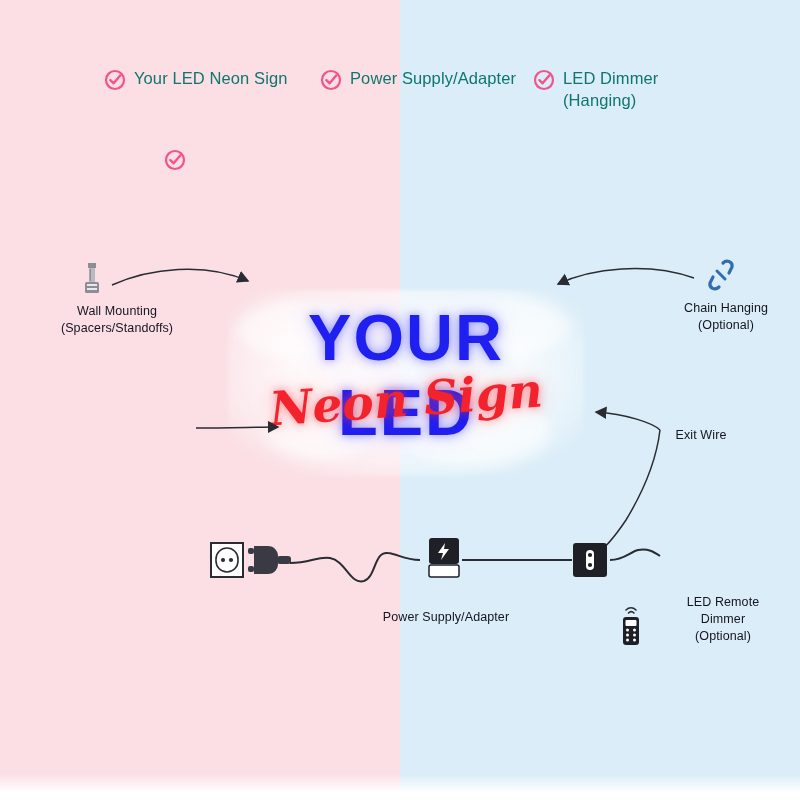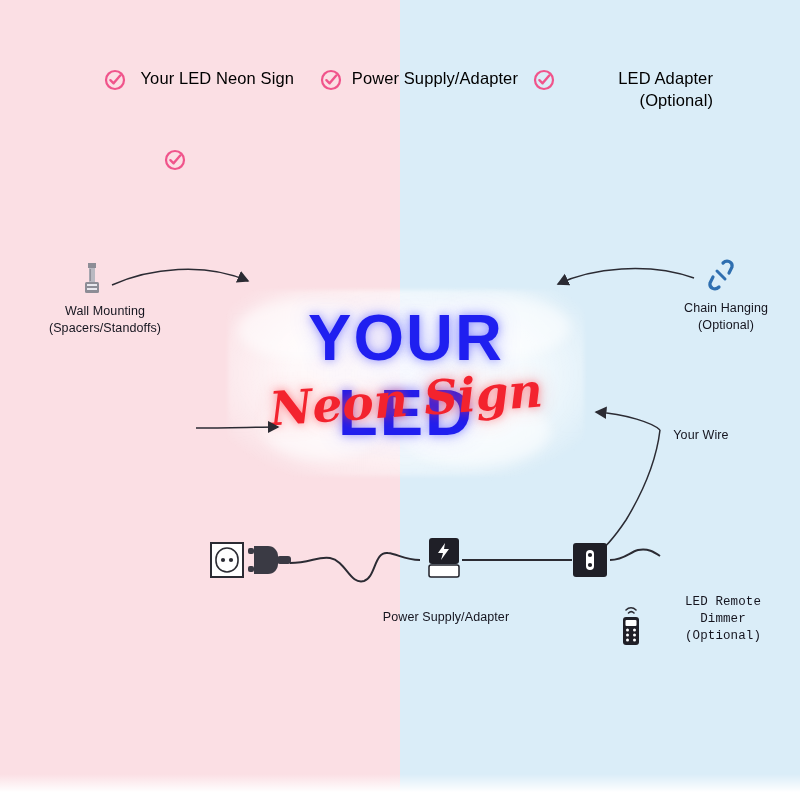--- a/index.html
+++ b/index.html
@@ -48,23 +48,23 @@
     display: flex;
     align-items: flex-start;
   }
   .check-icon {
     flex: 0 0 auto;
     margin-right: 8px;
     margin-top: 1px;
   }
   .check-text {
     font-size: 16.5px;
-    color: #000000;
+    color: #0f766e;
     line-height: 1.32;
-    text-align: right;
+    text-align: left;
     letter-spacing: 0.1px;
   }
 
   
   .sign-glow {
     position: absolute;
     left: 228px;
     top: 290px;
     width: 356px;
     height: 186px;
@@ -153,21 +153,21 @@
       <span class="check-text" style="width:168px;">Power Supply/Adapter</span>
     </div>
 
     <div class="check-row" style="left:533px; top:68px; width:180px;">
       <span class="check-icon">
         <svg width="22" height="22" viewBox="0 0 22 22">
           <circle cx="11" cy="11" r="9" fill="none" stroke="#f0548b" stroke-width="2.2"></circle>
           <path d="M6.4 11.2 L9.6 14.3 L16.2 6.4" fill="none" stroke="#f0548b" stroke-width="2.4" stroke-linecap="round" stroke-linejoin="round"></path>
         </svg>
       </span>
-      <span class="check-text" style="width:150px;">LED Adapter (Optional)</span>
+      <span class="check-text" style="width:150px;">LED Dimmer (Hanging)</span>
     </div>
 
     <div class="check-row" style="left:164px; top:148px; width:500px;">
       <span class="check-icon">
         <svg width="22" height="22" viewBox="0 0 22 22">
           <circle cx="11" cy="11" r="9" fill="none" stroke="#f0548b" stroke-width="2.2"></circle>
           <path d="M6.4 11.2 L9.6 14.3 L16.2 6.4" fill="none" stroke="#f0548b" stroke-width="2.4" stroke-linecap="round" stroke-linejoin="round"></path>
         </svg>
       </span>
     </div>
@@ -271,24 +271,24 @@
       <rect x="11.5" y="20" width="11" height="6" rx="1" fill="#ffffff"></rect>
       <circle cx="13.5" cy="30" r="1.5" fill="#ffffff"></circle>
       <circle cx="20.5" cy="30" r="1.5" fill="#ffffff"></circle>
       <circle cx="13.5" cy="35" r="1.5" fill="#ffffff"></circle>
       <circle cx="20.5" cy="35" r="1.5" fill="#ffffff"></circle>
       <circle cx="13.5" cy="40" r="1.5" fill="#ffffff"></circle>
       <circle cx="20.5" cy="40" r="1.5" fill="#ffffff"></circle>
     </svg>
   </div>
 
-  <div class="label" style="left:12px; top:303px; width:186px;">Wall Mounting
+  <div class="label" style="left:24px; top:303px; width:186px;">Wall Mounting
 (Spacers/Standoffs)</div>
   <div class="label" style="left:646px; top:300px; width:160px;">Chain Hanging
 (Optional)</div>
-  <div class="label" style="left:660px; top:427px; width:82px;">Your Wire</div>
+  <div class="label" style="left:660px; top:427px; width:82px;">Exit Wire</div>
   <div class="label" style="left:358px; top:609px; width:176px;">Power Supply/Adapter</div>
-  <div class="label" style="left:648px; top:594px; width:150px;font-family:Liberation Mono, monospace;">LED Remote
+  <div class="label" style="left:648px; top:594px; width:150px;">LED Remote
 Dimmer
 (Optional)</div>
 
   <div class="bg-bottom-fade"></div>
 </div>
 
 </body></html>

